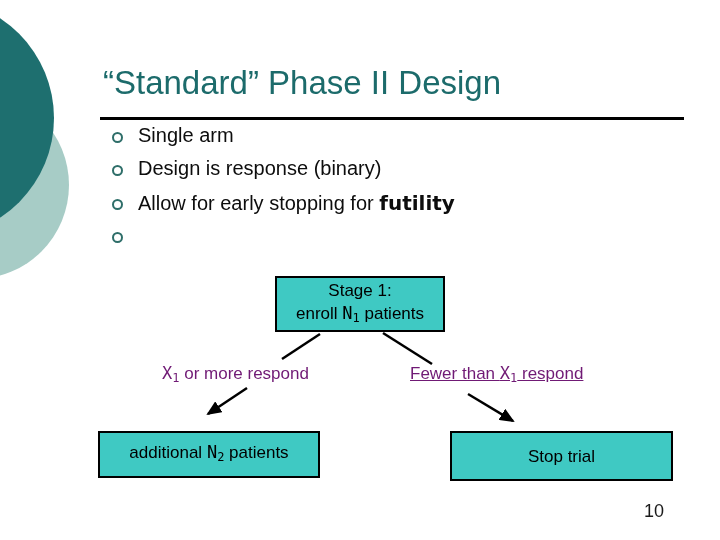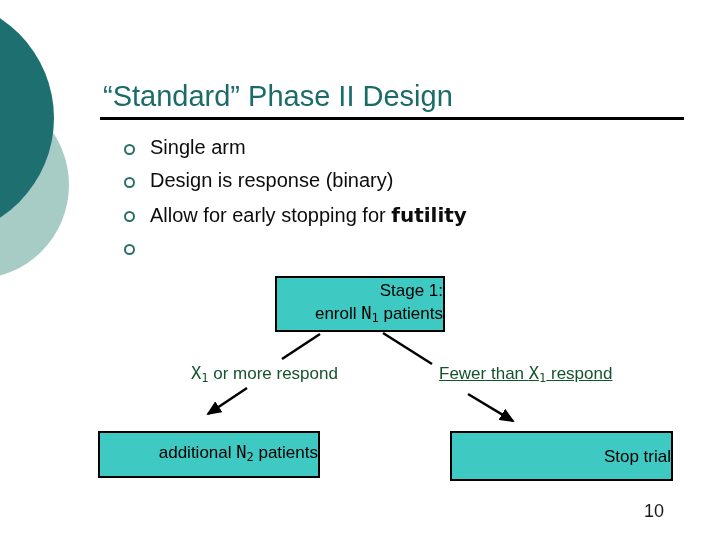--- a/index.html
+++ b/index.html
@@ -16,57 +16,57 @@
   .circle-light {
     left: -119px; top: 91px; width: 188px; height: 188px;
     background: var(--circle-light, #A7CCC6); z-index: 1;
   }
   .circle-dark {
     left: -184px; top: -1px; width: 238px; height: 238px;
     background: var(--circle-dark, #1E6F6F); z-index: 2;
   }
   
   .title {
-    position: absolute; left: 103px; top: 80px;
-    font-size: 29px; color: var(--title-teal, #1C6B6B);
+    position: absolute; left: 103px; top: 64px;
+    font-size: 33px; color: var(--title-teal, #1C6B6B);
     z-index: 5; white-space: nowrap;
   }
   .rule {
     position: absolute; left: 100px; top: 117px;
     width: 584px; height: 3px; background: #000; z-index: 5;
   }
   
   .bullets {
     position: absolute; left: 110px; top: 124px;
-    margin: 12px; padding: 0; list-style: none; z-index: 5;
+    margin: 0; padding: 0; list-style: none; z-index: 5;
   }
   .bullets li {
     display: flex; align-items: flex-start;
     height: 33.4px; font-size: 20px; color: #0d0d0d; white-space: nowrap;
   }
   .bullet-ring {
     flex: 0 0 auto; width: 7px; height: 7px;
     border: 2.5px solid var(--bullet-ring, #2E6E69);
     border-radius: 50%; margin: 8px 15px 0 2px;
   }
   .b-strong { font-family: "DejaVu Sans", sans-serif; font-weight: bold; }
   
   .box {
     position: absolute; background: var(--box-fill, #3FC9C3);
     border: 2px solid #000; z-index: 4;
     font-size: 17px; line-height: 23px; color: #000;
-    text-align: right; display: flex; flex-direction: column; justify-content: center;
+    text-align: center; display: flex; flex-direction: column; justify-content: center;
     white-space: nowrap;
   }
   .box-stage1 { left: 275px; top: 276px; width: 166px; height: 52px; }
   .box-stage2 { left: 98px;  top: 431px; width: 218px; height: 43px; }
   .box-stop   { left: 450px; top: 431px; width: 219px; height: 46px; }
   
   .branch-label {
-    position: absolute; z-index: 4; font-size: 17px; color: #14532d; white-space: nowrap; margin-left: 29px;
+    position: absolute; z-index: 4; font-size: 17px; color: #701a75; white-space: nowrap;
   }
   .label-left  { left: 162px; top: 363px; }
   .label-right { left: 410px; top: 363px; text-decoration: underline; }
   .mono { font-family: "DejaVu Sans Mono", monospace; }
   .sub  { font-family: "DejaVu Sans Mono", monospace; font-size: 12px; vertical-align: -3px; }
   
   .connectors {
     position: absolute; left: 0; top: 0; width: 720px; height: 540px;
     z-index: 3; pointer-events: none;
   }

